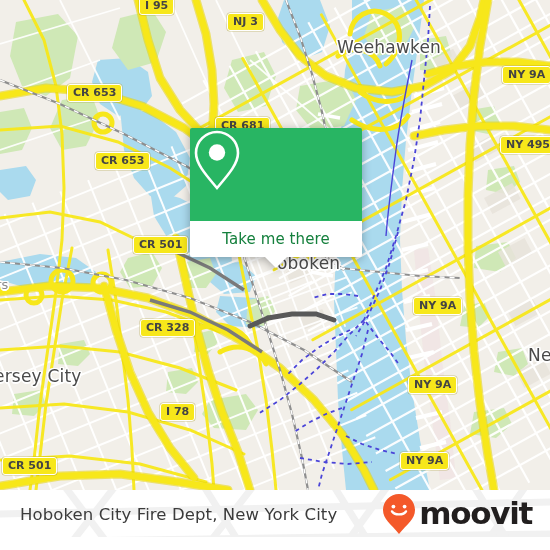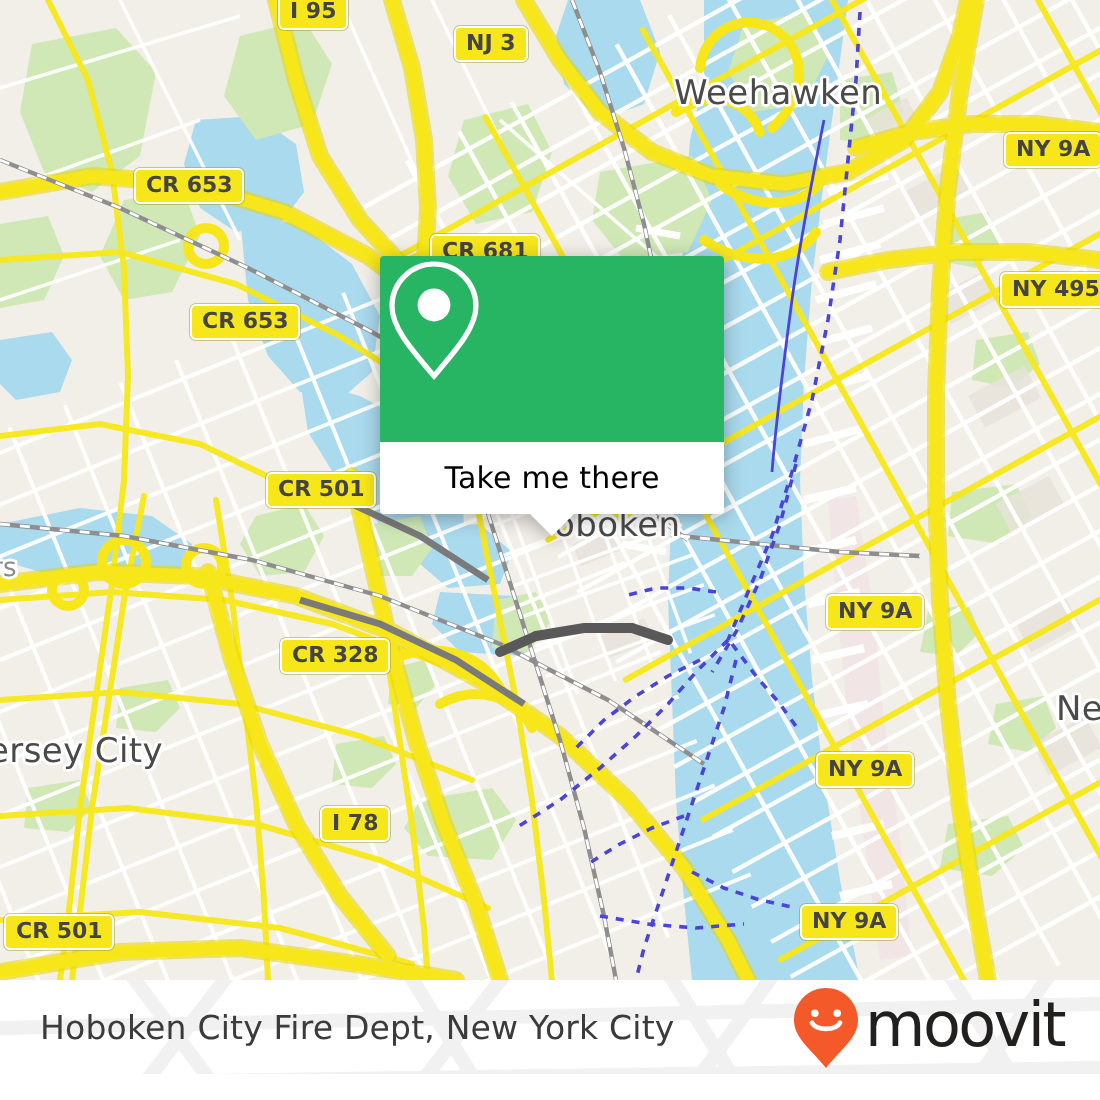--- a/index.html
+++ b/index.html
@@ -23,21 +23,21 @@
           padding:1px 5px 2px 5px;white-space:nowrap;line-height:13px;
           box-shadow:0 0 0 .5px rgba(150,140,20,.45);}
 
   
   #popup{position:absolute;left:190px;top:128px;width:172px;z-index:40;
          filter:drop-shadow(0 2px 5px rgba(0,0,0,.30));}
   #popup-green{height:93px;background:#28b563;border-radius:2px 2px 0 0;
                display:flex;align-items:center;justify-content:center;}
   #popup-white{height:36px;background:#fff;border-radius:0 0 2px 2px;
                display:flex;align-items:center;justify-content:center;}
-  #popup-label{color:#000000;font-family:"DejaVu Sans",sans-serif;font-size:15px;
+  #popup-label{color:#15803d;font-family:"DejaVu Sans",sans-serif;font-size:15px;
                font-weight:400;letter-spacing:.1px;}
   #popup-tail{position:absolute;left:50%;top:129px;margin-left:-11px;width:0;height:0;
               border-left:11px solid transparent;border-right:11px solid transparent;
               border-top:11px solid #fff;}
 
   
   #attrib{position:absolute;left:6px;top:472px;z-index:30;
           font-family:"DejaVu Sans",sans-serif;font-size:12.5px;color:#3c3c3c;
           white-space:nowrap;
           text-shadow:-1px 0 #fff,1px 0 #fff,0 -1px #fff,0 1px #fff,
@@ -46,21 +46,21 @@
   
   #bottom{position:absolute;left:0;top:490px;width:550px;height:47px;background:#fff;
           overflow:hidden;}
   #bottom-watermark{position:absolute;left:0;top:0;width:550px;height:60px;opacity:1;}
   #place-title{position:absolute;left:20px;top:50%;transform:translateY(-50%);
                color:#3b3b3b;font-family:"DejaVu Sans",sans-serif;font-size:16.5px;
                font-weight:400;white-space:nowrap;letter-spacing:.1px;z-index:2;}
   #brand{position:absolute;right:18px;top:50%;transform:translateY(-50%);
          display:flex;align-items:center;gap:2px;z-index:2;}
   #brand-word{color:#221f1f;font-family:"DejaVu Sans",sans-serif;font-size:31px;
-              font-weight:400;letter-spacing:-1.3px;line-height:31px;}
+              font-weight:700;letter-spacing:-1.3px;line-height:31px;}
 </style>
 </head>
 <body>
 
 <div id="app">
 
   <div id="map">
     <svg width="550" height="490" viewBox="0 0 550 490" xmlns="http://www.w3.org/2000/svg">
       <defs>
         <clipPath id="mapclip">

